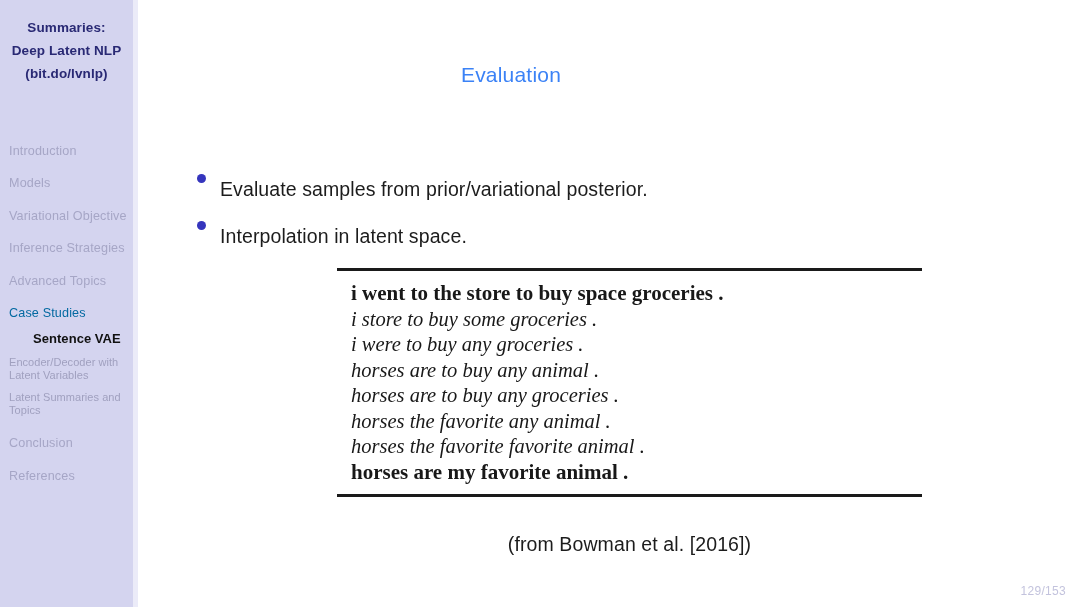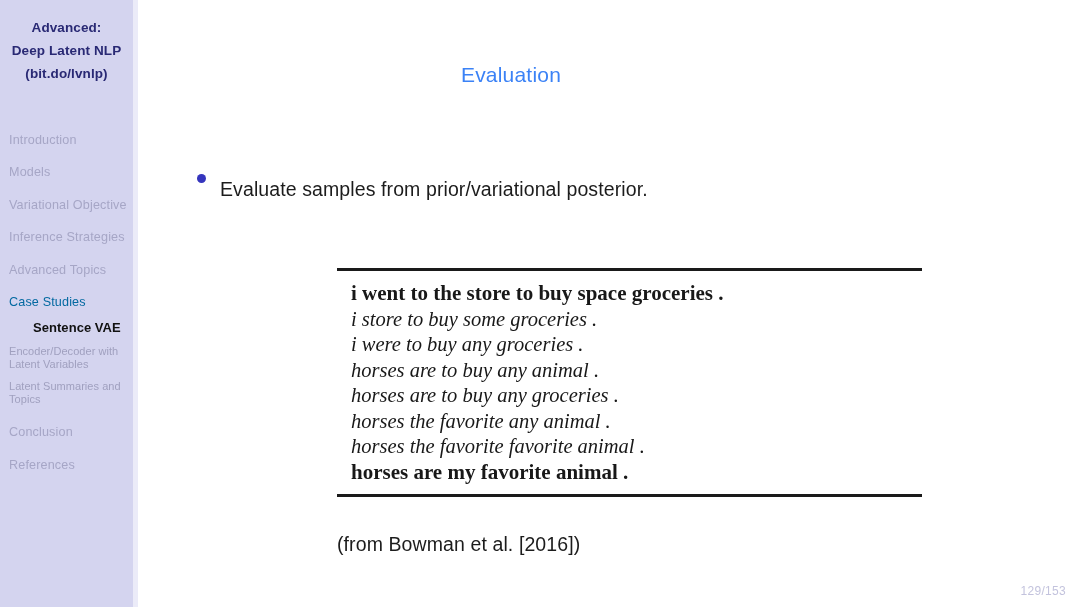--- a/index.html
+++ b/index.html
@@ -49,21 +49,21 @@
     letter-spacing: 0.1px;
   }
   #sidebar-title .tline {
     display: block;
     white-space: nowrap;
   }
 
   #sidebar-nav {
     position: absolute;
     left: 9px;
-    top: 133px;
+    top: 144px;
     width: 124px;
   }
   .nav-section {
     font-size: 12.6px;
     line-height: 15.4px;
     color: #a6a6c6;
     margin-bottom: 17px;
     letter-spacing: 0.15px;
   }
   .nav-section.active-section {
@@ -164,20 +164,21 @@
   .interp.endpoint {
     font-style: normal;
     font-weight: bold;
     font-size: 21px;
   }
   #figure-caption {
     position: absolute;
     left: 337px;
     top: 533px;
     width: 585px;
+    text-align: center;
     font-size: 19.5px;
     color: #1c1c1c;
     letter-spacing: 0.1px;
   }
 
   #page-number {
     position: absolute;
     right: 14px;
     bottom: 9px;
     font-size: 12px;
@@ -185,21 +186,21 @@
     letter-spacing: 0.3px;
   }
 </style>
 </head>
 <body>
 
 <div id="slide">
 
   <div id="sidebar">
     <div id="sidebar-title">
-      <span class="tline">Advanced:</span>
+      <span class="tline">Summaries:</span>
       <span class="tline">Deep Latent NLP</span>
       <span class="tline">(bit.do/lvnlp)</span>
     </div>
 
     <div id="sidebar-nav">
       <div class="nav-section">Introduction</div>
       <div class="nav-section">Models</div>
       <div class="nav-section">Variational Objective</div>
       <div class="nav-section">Inference Strategies</div>
       <div class="nav-section">Advanced Topics</div>
@@ -215,20 +216,24 @@
   </div>
   <div id="sidebar-edge"></div>
 
   <div id="slide-title">Evaluation</div>
 
 
   <div id="bullets">
     <div class="bullet-row">
       <span class="bullet-dot"></span>
       <span class="bullet-text">Evaluate samples from prior/variational posterior.</span>
+    </div>
+    <div class="bullet-row">
+      <span class="bullet-dot"></span>
+      <span class="bullet-text">Interpolation in latent space.</span>
     </div>
   </div>
 
   <div id="figure">
     <div class="rule-top"></div>
     <div id="interp-lines">
       <div class="interp endpoint">i went to the store to buy space groceries .</div>
       <div class="interp">i store to buy some groceries .</div>
       <div class="interp">i were to buy any groceries .</div>
       <div class="interp">horses are to buy any animal .</div>

